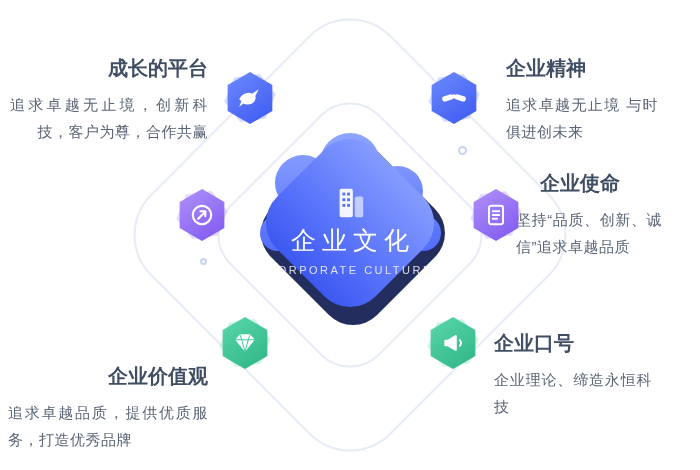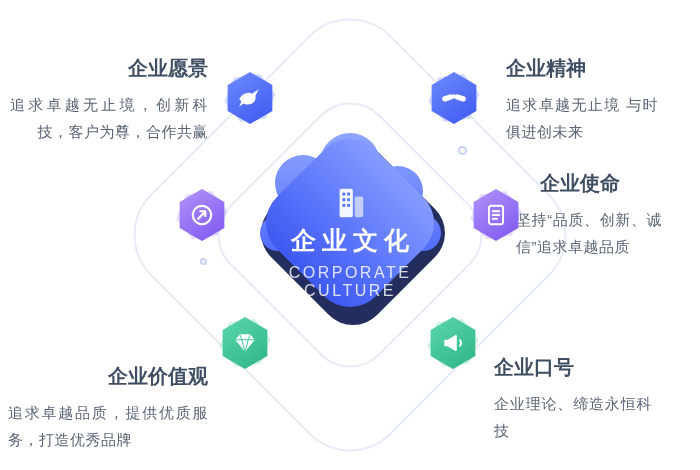--- a/index.html
+++ b/index.html
@@ -39,28 +39,28 @@
     left: 240px; top: 186px;
     width: 220px;
     text-align: center;
     z-index: 5;
     pointer-events: none;
   }
   .center-label .building { display: block; margin: 0 auto 4px; }
   .center-title {
     color: #fff;
     font-size: 25px;
-    font-weight: bold;
+    font-weight: normal;
     letter-spacing: 6px;
     margin: 0;
     text-indent: 6px; 
   }
   .center-subtitle {
     color: rgba(255,255,255,.82);
-    font-size: 16px;
+    font-size: 11px;
     letter-spacing: 2.5px;
     margin: 7px 0 0;
   }
 
   
   .hex-wrap { position: absolute; width: 52px; height: 52px; z-index: 6; }
   .hex-back, .hex-front {
     position: absolute; inset: 0;
     clip-path: polygon(50% 0%, 93% 25%, 93% 75%, 50% 100%, 7% 75%, 7% 25%);
   }
@@ -99,21 +99,21 @@
   .h-right { text-align: right; }
   .h-indent { padding-left: 24px; }
   .j-right { text-align: justify; text-align-last: right; }
   .j-left  { text-align: justify; text-align-last: left; }
 
   .section.vision  { left: 10px;  top: 55px;  width: 198px; }
   .section.spirit  { left: 506px; top: 55px;  width: 152px; }
   .section.mission { left: 2px;   top: 170px; width: 180px; }
   .section.theory  { left: 516px; top: 170px; width: 146px; }
   .section.values  { left: 8px;   top: 326px; width: 200px; margin-top: 37px; }
-  .section.slogan  { left: 494px; top: 330px; width: 158px; margin-top: 24px; }
+  .section.slogan  { left: 494px; top: 330px; width: 158px; }
 </style>
 </head>
 <body>
 
 <div class="canvas">
 
   <div class="bg-diamond outer"></div>
   <div class="bg-diamond inner"></div>
   <div class="deco-circle d1"></div>
   <div class="deco-circle d2"></div>
@@ -217,21 +217,21 @@
     <div class="hex-back"></div>
     <div class="hex-front">
       <svg width="26" height="26" viewBox="0 0 24 24">
         <path fill="#fff" d="M4 10v4c0 .6.4 1 1 1h2l7 4.2c.7.4 1.5-.1 1.5-.9V5.7c0-.8-.8-1.3-1.5-.9L7 9H5c-.6 0-1 .4-1 1z"></path>
         <path d="M18.3 9.3c1.3 1.5 1.3 3.9 0 5.4" stroke="#fff" stroke-width="1.6" fill="none" stroke-linecap="round"></path>
       </svg>
     </div>
   </div>
 
   <div class="section vision">
-    <h3 class="heading h-right">企业愿景</h3>
+    <h3 class="heading h-right">成长的平台</h3>
     <p class="body j-right">追求卓越无止境，创新科技，客户为尊，合作共赢</p>
   </div>
 
   <div class="section spirit">
     <h3 class="heading">企业精神</h3>
     <p class="body j-left">追求卓越无止境 与时俱进创未来</p>
   </div>
 
 
   <div class="section theory">

